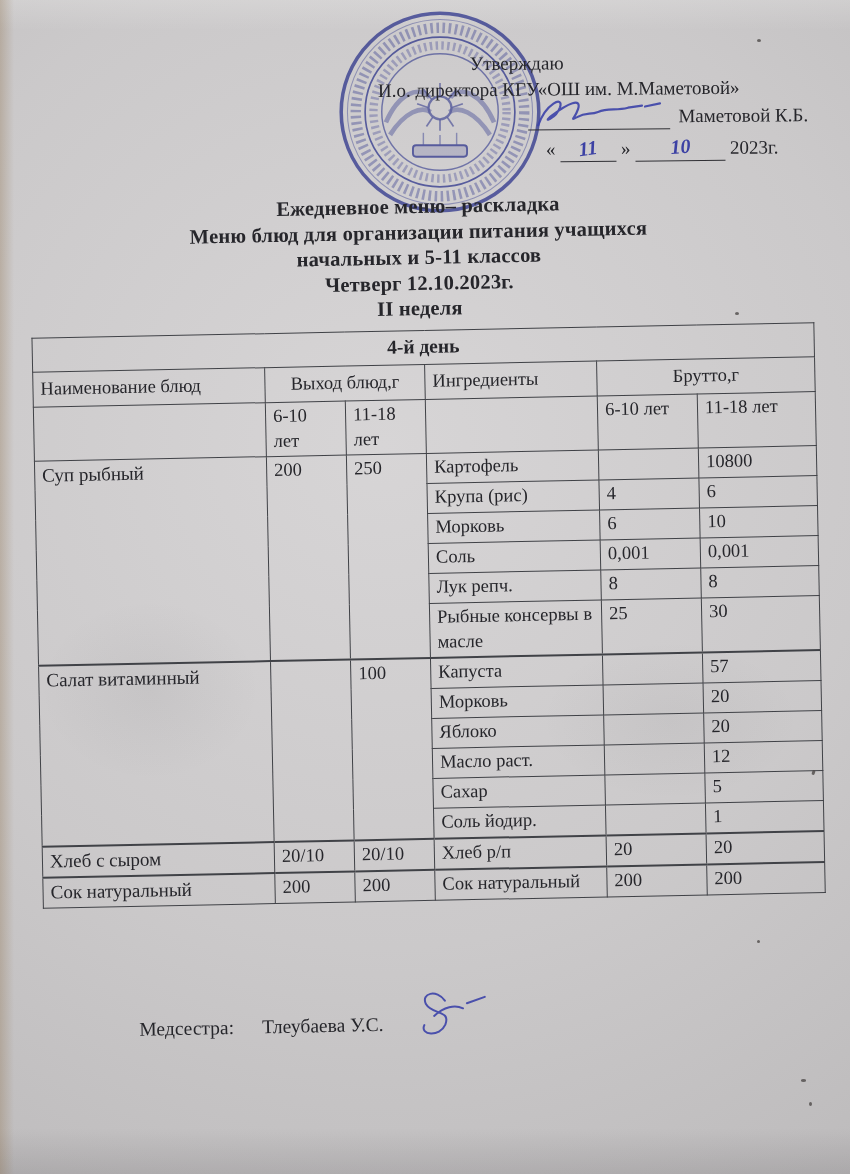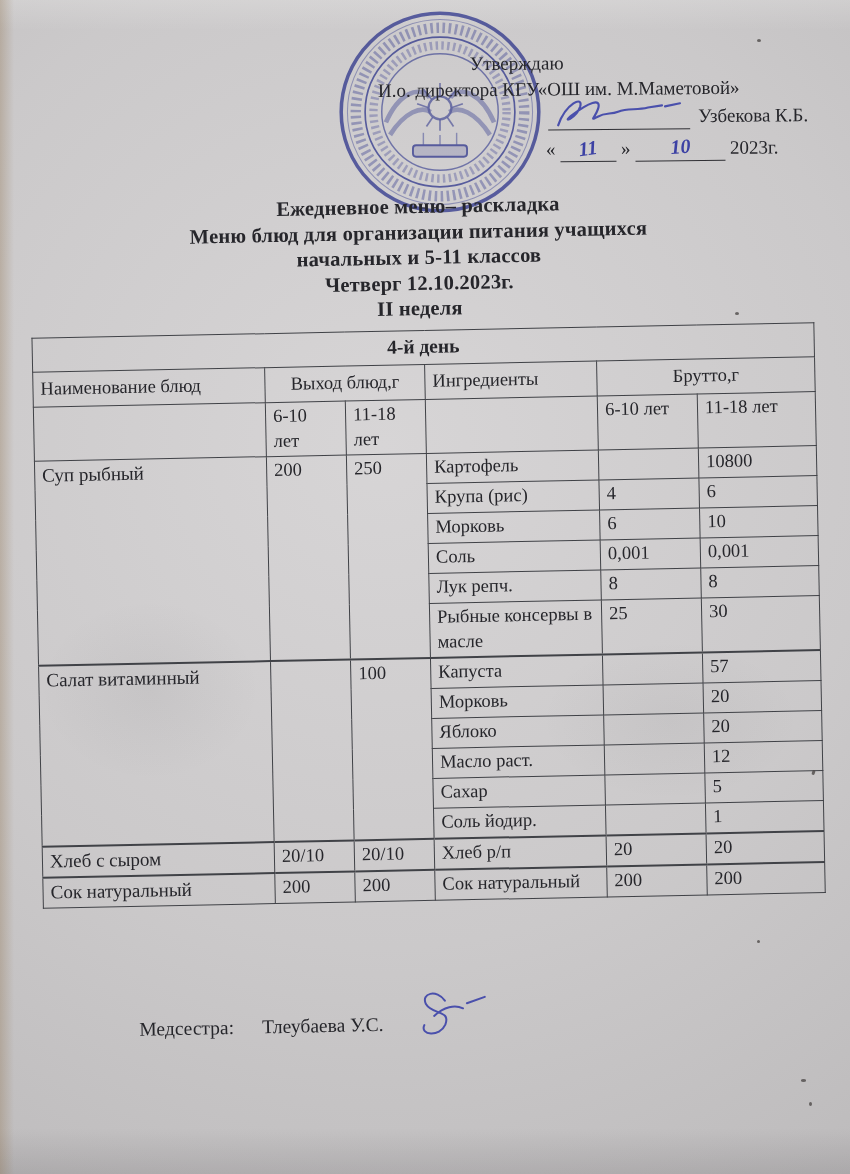--- a/index.html
+++ b/index.html
@@ -95,21 +95,21 @@
 
   <div class="approval">
     <div class="a-line1">Утверждаю</div>
     <div class="a-line2">И.о. директора  КГУ«ОШ им. М.Маметовой»</div>
     <div class="a-line3">
       <span class="u u-sign">
           <svg width="150" height="40" viewBox="0 0 150 40">
         <path d="M14,32 C22,10 40,2 36,14 C32,25 16,31 28,22 C44,10 58,4 54,16 C51,25 45,28 53,24 C62,19 66,22 74,19 C84,15 92,18 104,15 L118,13 M121,14 L136,11" stroke="#3c42a8" stroke-width="2.2" fill="none" stroke-linecap="round" opacity=".9"></path>
       </svg>
         </span>
-      <span>Узбекова К.Б.</span>
+      <span>Маметовой К.Б.</span>
     </div>
     <div class="a-line4">
       <span>«</span>
       <span class="u u-day"><span class="hand">11</span></span>
       <span>»</span>
       <span class="u u-month"><span class="hand" style="transform:rotate(-4deg);">10</span></span>
       <span>2023г.</span>
     </div>
   </div>
 

